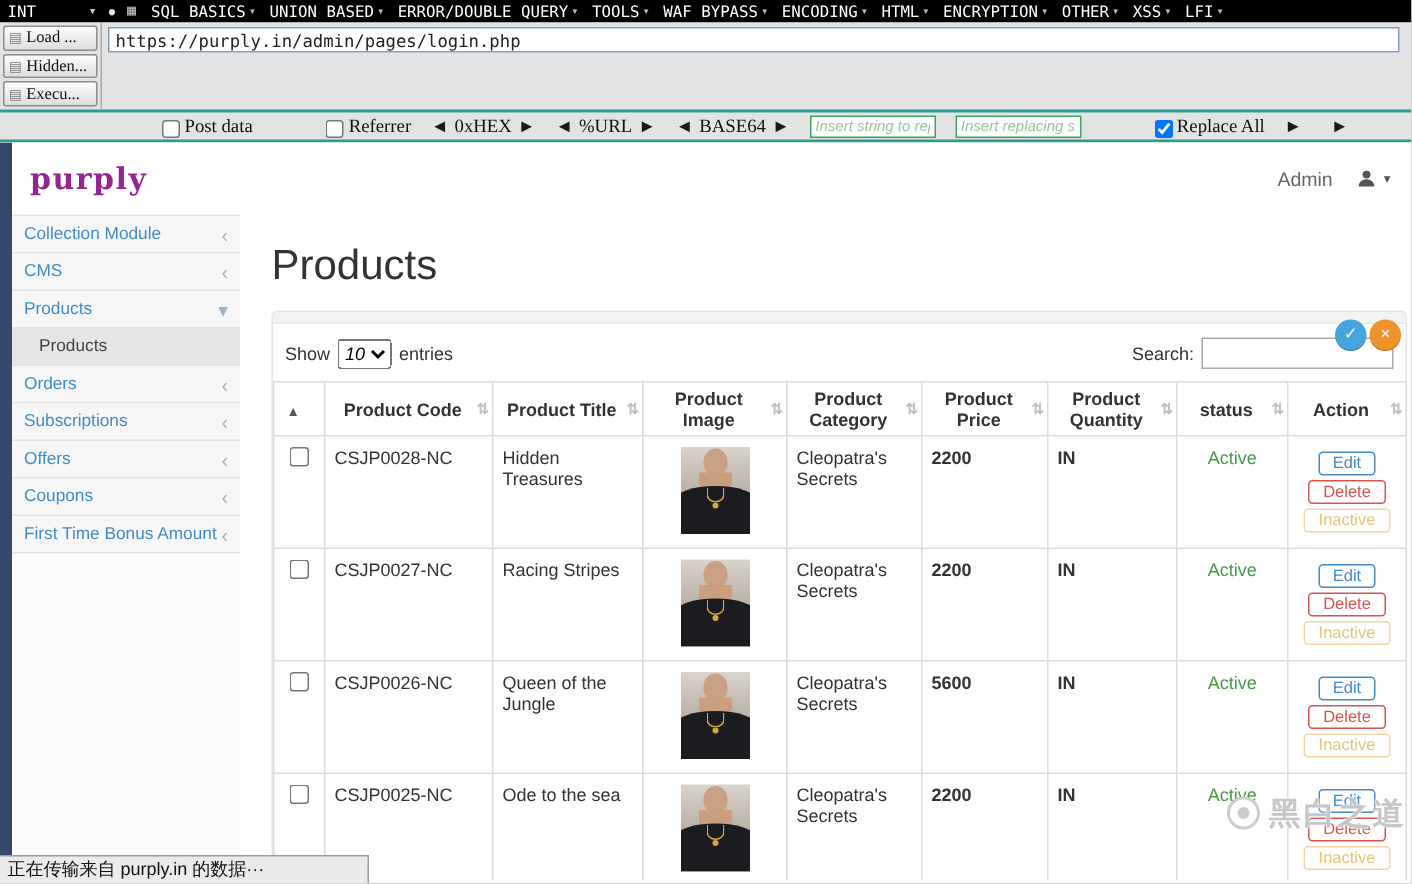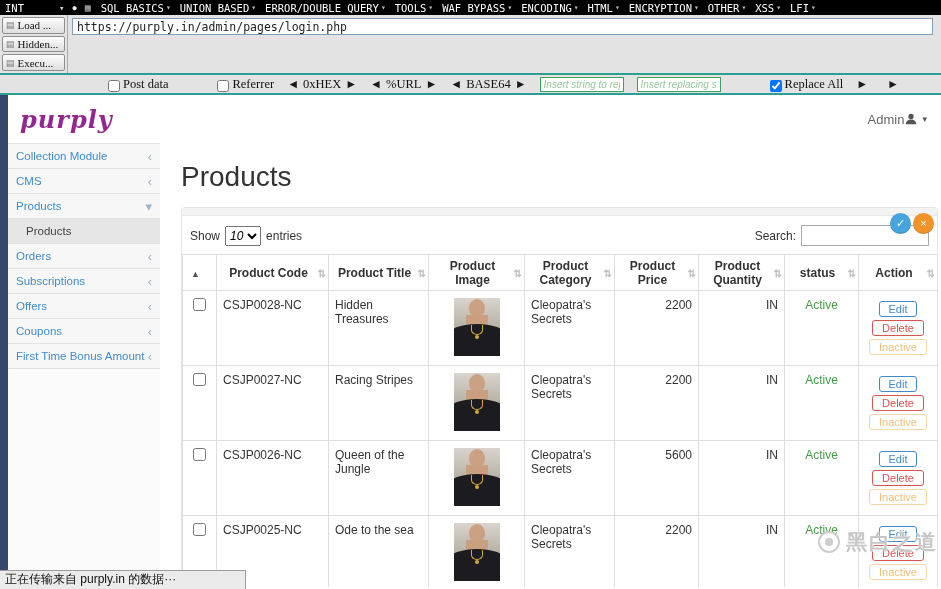--- a/index.html
+++ b/index.html
@@ -56,22 +56,22 @@
   }
   .hb-find::placeholder { color:#96c79c; font-style:italic; }
   .hb-arrow-end { margin-left:6px; }
 
   
   .page { position:relative; height:492px; display:flex; background:#fff; overflow:hidden; }
   .navy-strip { width:8px; background:#35486b; }
   .page-content { flex:1; display:flex; flex-direction:column; overflow:hidden; }
 
   .site-header { height:48px; display:flex; align-items:center; justify-content:space-between; padding:0 14px 0 12px; background:#fff; }
-  .logo { font-family:"DejaVu Serif", serif; font-style:italic; font-weight:bold; font-size:24px; color:#93278f; letter-spacing:1px; }
-  .header-right { display:flex; align-items:center; }
+  .logo { font-family:"DejaVu Serif", serif; font-weight:bold; font-size:20px; color:#93278f; letter-spacing:1px; }
+  .header-right { display:flex; align-items:center; gap:16px; }
   .admin-label { font-size:13px; color:#666; cursor:pointer; }
   .user-menu { display:flex; align-items:center; gap:4px; cursor:pointer; }
   .user-caret { font-size:9px; color:#555; }
 
   .layout { flex:1; display:flex; overflow:hidden; }
   .sidebar { width:152px; background:#fbfbfb; border-top:1px solid #e5e5e5; }
   .side-item {
     height:25px; display:flex; align-items:center; padding:0 8px;
     border-bottom:1px solid #e2e2e2; background:#f7f7f7; color:#428bca;
     font-size:11.5px; cursor:pointer; white-space:nowrap; overflow:hidden;
@@ -99,21 +99,21 @@
   .search-box { display:flex; align-items:center; gap:5px; }
   .search-input { width:128px; height:21px; border:1px solid #aaa; padding:0 4px; font-size:12px; }
 
   .data-table { width:100%; border-collapse:collapse; table-layout:fixed; font-size:12px; color:#333; }
   .data-table th, .data-table td { border:1px solid #ddd; }
   .data-table th { height:36px; font-weight:bold; text-align:center; vertical-align:middle; padding:2px 12px 2px 4px; position:relative; }
   .th-sel { padding:2px; }
   .sort-both { position:absolute; right:2px; top:50%; transform:translateY(-50%); color:#c0c0c0; font-size:10px; }
   .sort-asc-icon { color:#555; font-size:9px; }
   .data-row td { height:75px; vertical-align:top; padding:7px 6px; }
-  .td-center { text-align:right; }
+  .td-center { text-align:left;font-weight:bold; }
   .td-left { text-align:left; }
   .td-sel { text-align:center; padding-top:9px; }
   .row-cb { width:13px; height:13px; margin:0; }
   .status-cell { color:#449d44; text-align:center; }
   .actions-cell { padding:3px 2px; text-align:center; }
   .btn { display:block; margin:3px auto; padding:1px 9px; background:#fff; border-radius:3px; font-size:11px; cursor:pointer; font-family:inherit; }
   .btn-edit { color:#428bca; border:1px solid #428bca; }
   .btn-delete { color:#d9534f; border:1px solid #d9534f; }
   .btn-inactive { color:#eec07a; border:1px solid #f3d6a2; }
 

